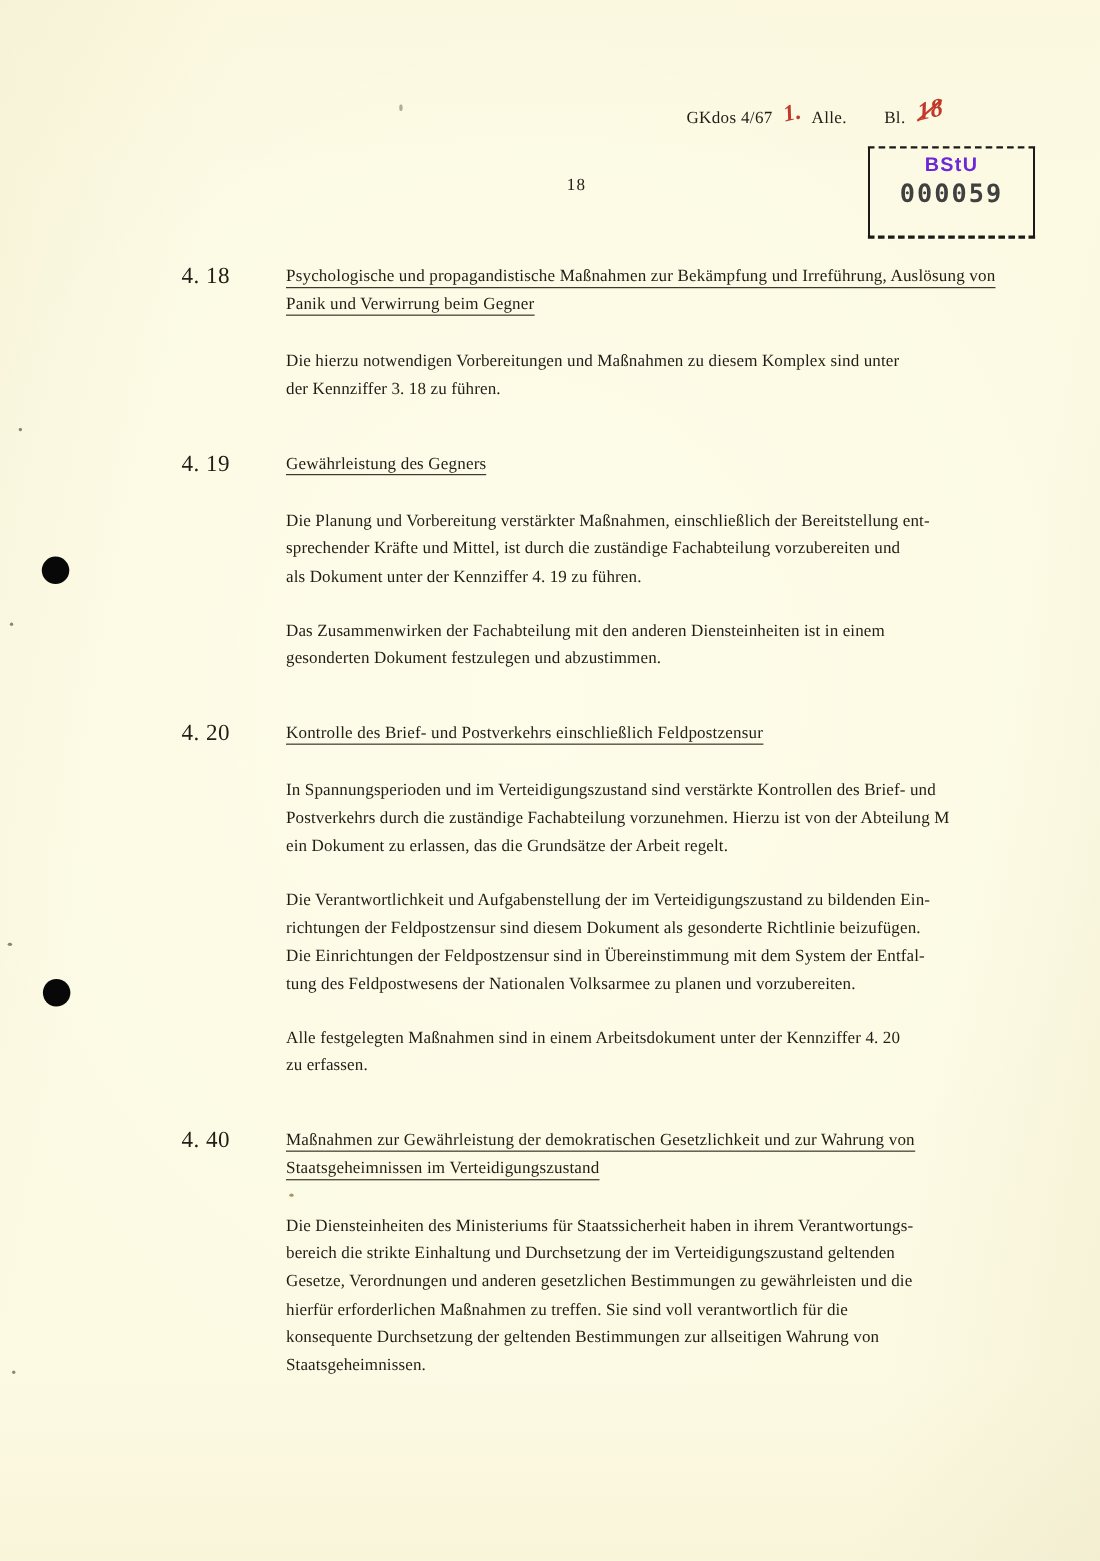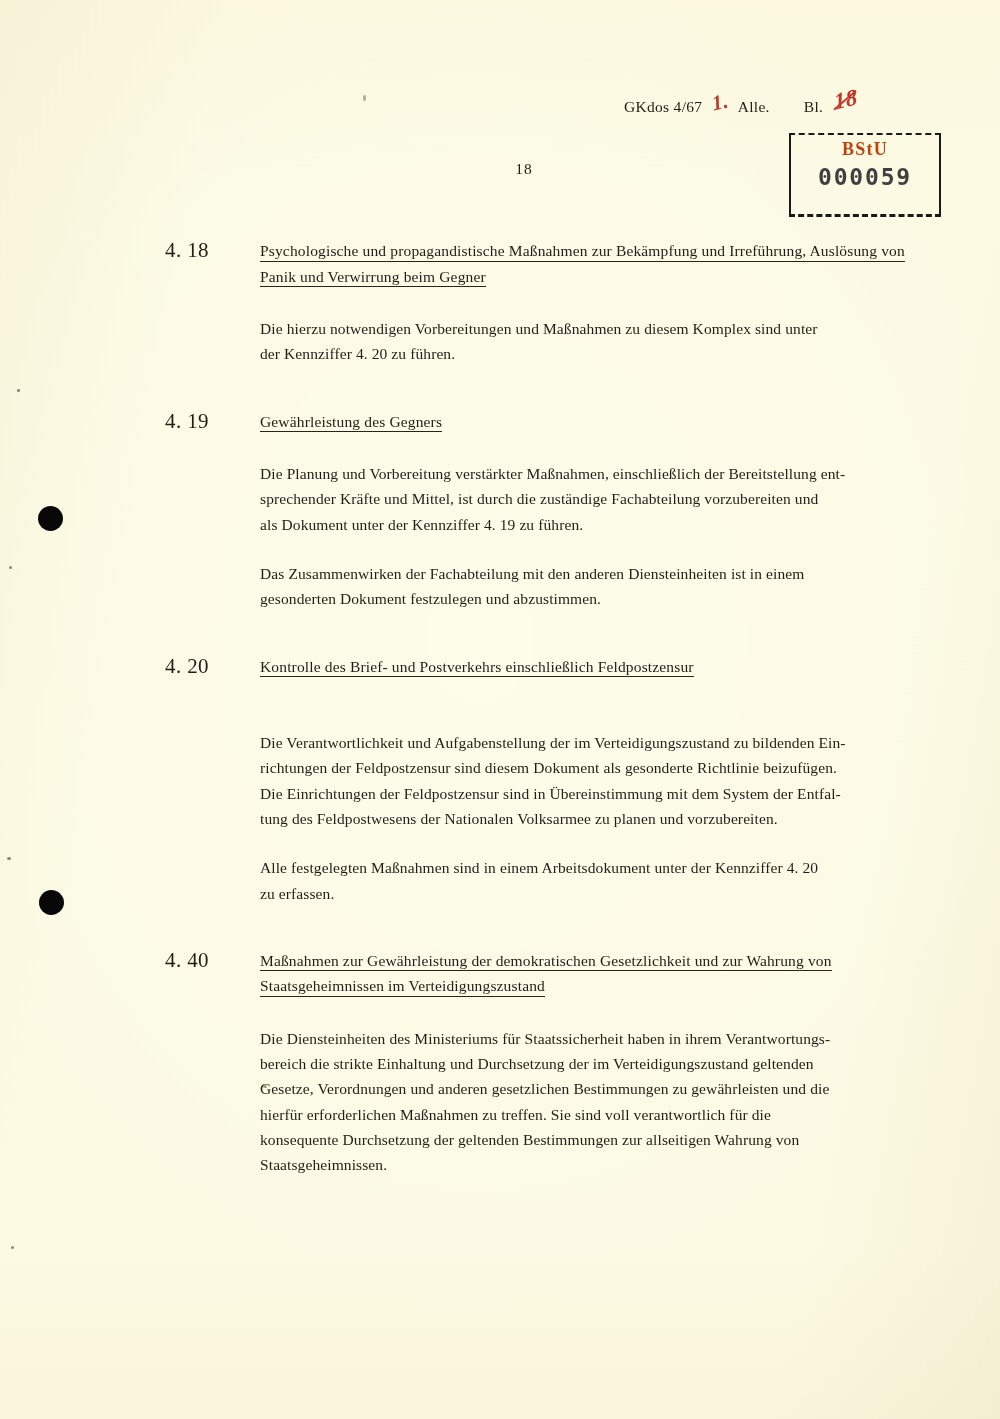--- a/index.html
+++ b/index.html
@@ -98,25 +98,25 @@
     height: 84px;
     box-sizing: border-box;
     border-left: 2.4px solid #1a1a1a;
     border-right: 2.4px solid #1a1a1a;
     border-top: 2.4px dashed #1a1a1a;
     border-bottom: 3px dashed #1a1a1a;
     text-align: center;
   }
   #archive-stamp .stamp-org {
     margin-top: 4px;
-    font-family: Liberation Serif, serif;
+    font-family: Liberation Sans, sans-serif;
     font-size: 18px;
     font-weight: 700;
     letter-spacing: 1.2px;
-    color: #c2410c;
+    color: #6d28d9;
   }
   #archive-stamp .stamp-number {
     margin-top: 4px;
     font-family: "DejaVu Sans Mono", "Liberation Mono", monospace;
     font-size: 23px;
     font-weight: 700;
     letter-spacing: 1.8px;
     color: #404040;
   }
 
@@ -214,21 +214,21 @@
   <div class="speckle" style="left:363px; top:95px; width:2.5px; height:6px; opacity:.5;"></div>
   <div class="speckle" style="left:263px; top:1085px; width:4px; height:3px; background:#8a7742;"></div>
 
   <div id="doc-body">
 
     <div class="section">
       <div class="section-number">4. 18</div>
       <p class="section-heading"><span class="hl">Psychologische und propagandistische Maßnahmen zur Bekämpfung und Irreführung, Auslösung von Panik und Verwirrung beim Gegner</span></p>
       <div class="gap-md"></div>
       <p class="para">Die hierzu notwendigen Vorbereitungen und Maßnahmen zu diesem Komplex sind unter
-der Kennziffer 4. 20 zu führen.</p>
+der Kennziffer 3. 18 zu führen.</p>
     </div>
 
     <div class="gap-section"></div>
 
     <div class="section">
       <div class="section-number">4. 19</div>
       <p class="section-heading"><span class="hl">Gewährleistung des Gegners</span></p>
       <div class="gap-md"></div>
       <p class="para">Die Planung und Vorbereitung verstärkter Maßnahmen, einschließlich der Bereitstellung ent-
 sprechender Kräfte und Mittel, ist durch die zuständige Fachabteilung vorzubereiten und
@@ -237,20 +237,23 @@
       <p class="para">Das Zusammenwirken der Fachabteilung mit den anderen Diensteinheiten ist in einem
 gesonderten Dokument festzulegen und abzustimmen.</p>
     </div>
 
     <div class="gap-section"></div>
 
     <div class="section">
       <div class="section-number">4. 20</div>
       <p class="section-heading"><span class="hl">Kontrolle des Brief- und Postverkehrs einschließlich Feldpostzensur</span></p>
       <div class="gap-md"></div>
+      <p class="para">In Spannungsperioden und im Verteidigungszustand sind verstärkte Kontrollen des Brief- und
+Postverkehrs durch die zuständige Fachabteilung vorzunehmen. Hierzu ist von der Abteilung M
+ein Dokument zu erlassen, das die Grundsätze der Arbeit regelt.</p>
       <div class="gap-sm"></div>
       <p class="para">Die Verantwortlichkeit und Aufgabenstellung der im Verteidigungszustand zu bildenden Ein-
 richtungen der Feldpostzensur sind diesem Dokument als gesonderte Richtlinie beizufügen.
 Die Einrichtungen der Feldpostzensur sind in Übereinstimmung mit dem System der Entfal-
 tung des Feldpostwesens der Nationalen Volksarmee zu planen und vorzubereiten.</p>
       <div class="gap-sm"></div>
       <p class="para">Alle festgelegten Maßnahmen sind in einem Arbeitsdokument unter der Kennziffer 4. 20
 zu erfassen.</p>
     </div>
 

